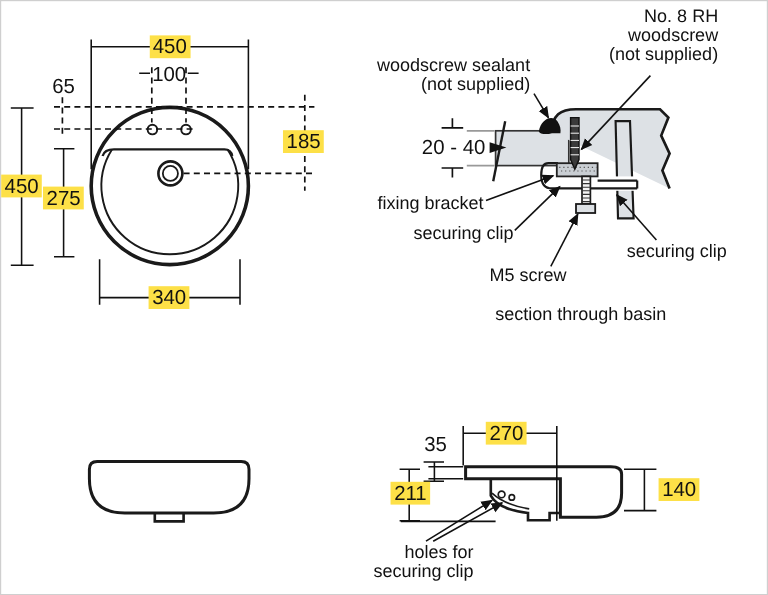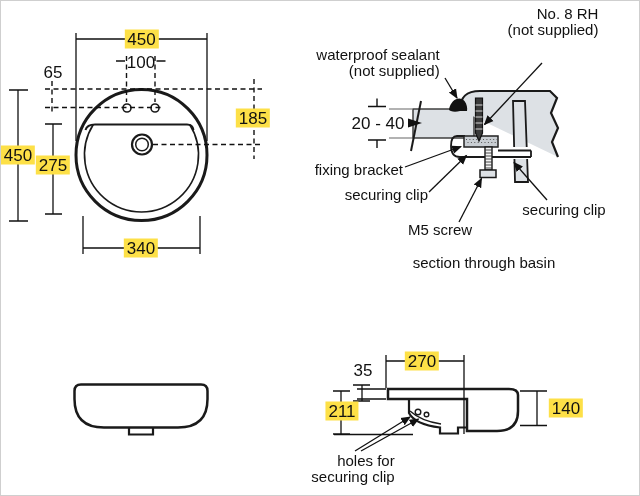--- a/index.html
+++ b/index.html
@@ -118,25 +118,26 @@
 
   <div class="dim bg" style="left:140.5px;top:38px">450</div>
   <div class="dim" style="left:140px;top:61px">100</div>
   <div class="dim" style="left:52px;top:71px">65</div>
   <div class="dim bg" style="left:252px;top:117px">185</div>
   <div class="dim bg" style="left:17px;top:154px">450</div>
   <div class="dim bg" style="left:52px;top:164px">275</div>
   <div class="dim bg" style="left:140px;top:247px">340</div>
 
   <div class="lbl center" style="left:377px;top:46px">
-    <span>waterproof sealant</span>
+    <span>woodscrew sealant</span>
     <span>(not supplied)</span>
   </div>
   <div class="lbl center" style="left:552px;top:5px">
     <span>No. 8 RH</span>
+    <span>woodscrew</span>
     <span>(not supplied)</span>
   </div>
   <div class="dim" style="left:377px;top:122px">20 - 40</div>
   <div class="lbl right" style="left:402px;top:161px">fixing bracket</div>
   <div class="lbl right" style="left:427px;top:186px">securing clip</div>
   <div class="lbl" style="left:407px;top:221px">M5 screw</div>
   <div class="lbl center" style="left:563px;top:201px">
     <span>securing clip</span>
   </div>
   <div class="lbl center" style="left:483px;top:254px;font-weight:700;font-weight:400">

